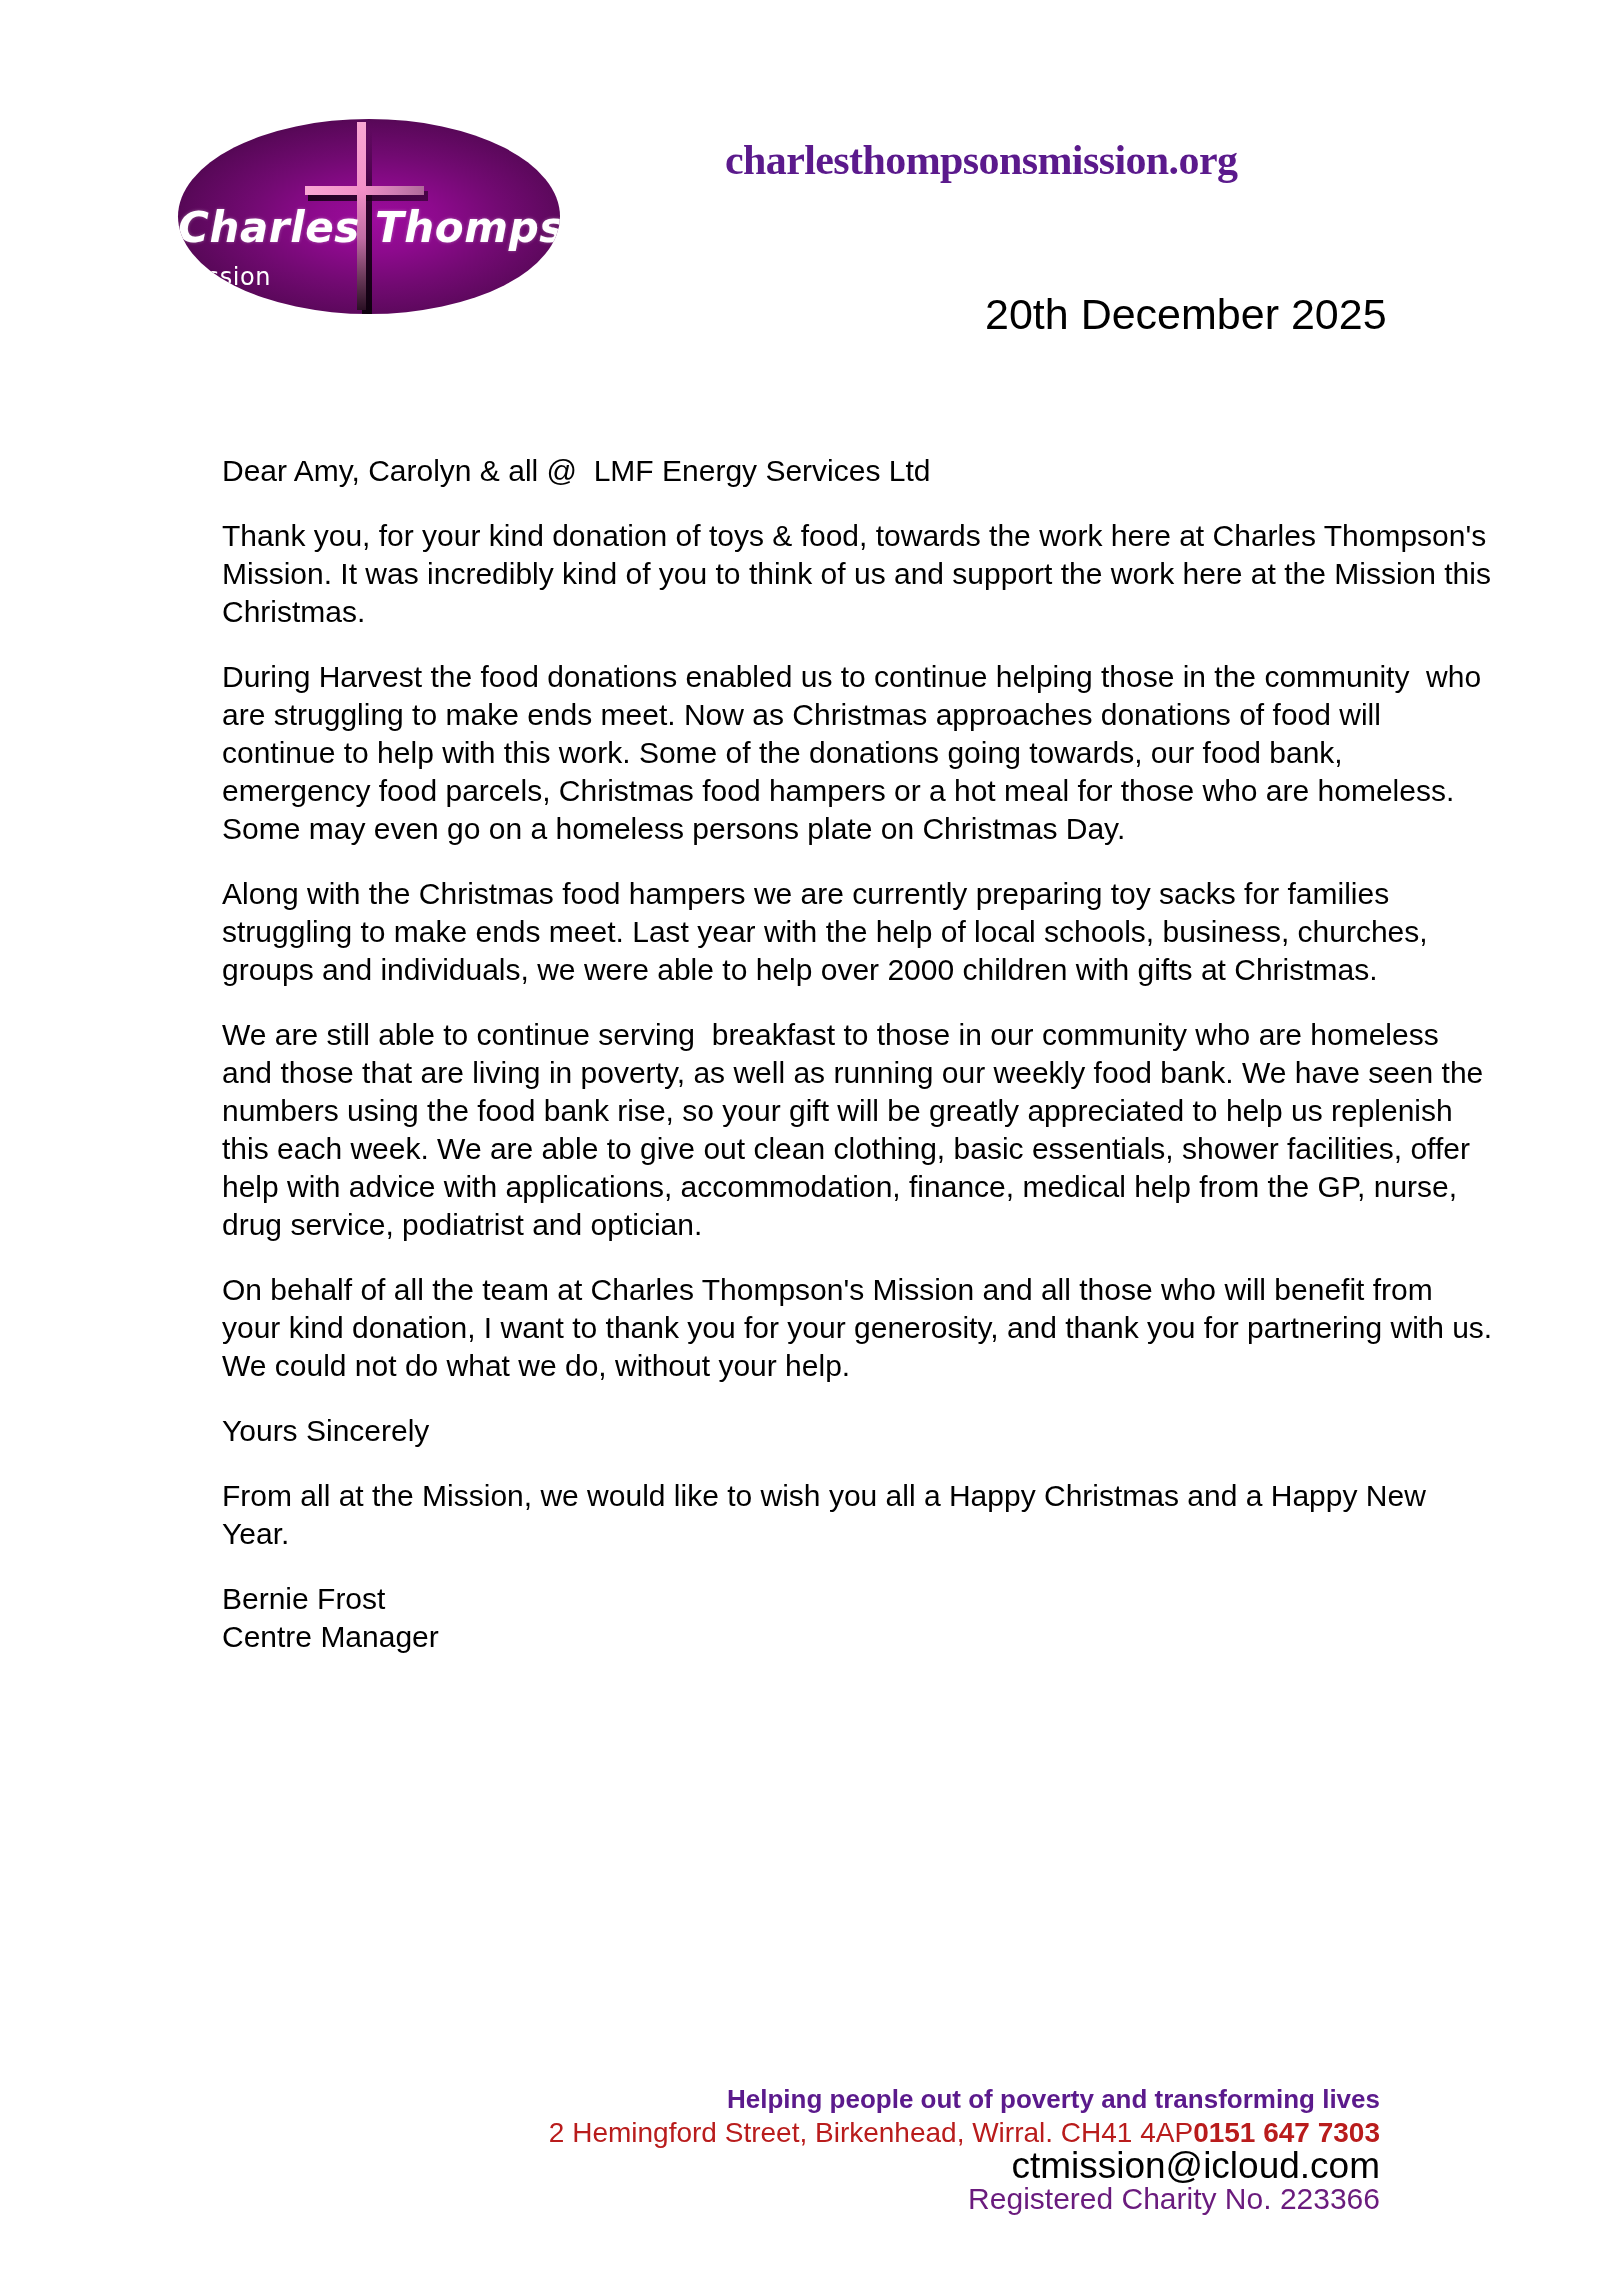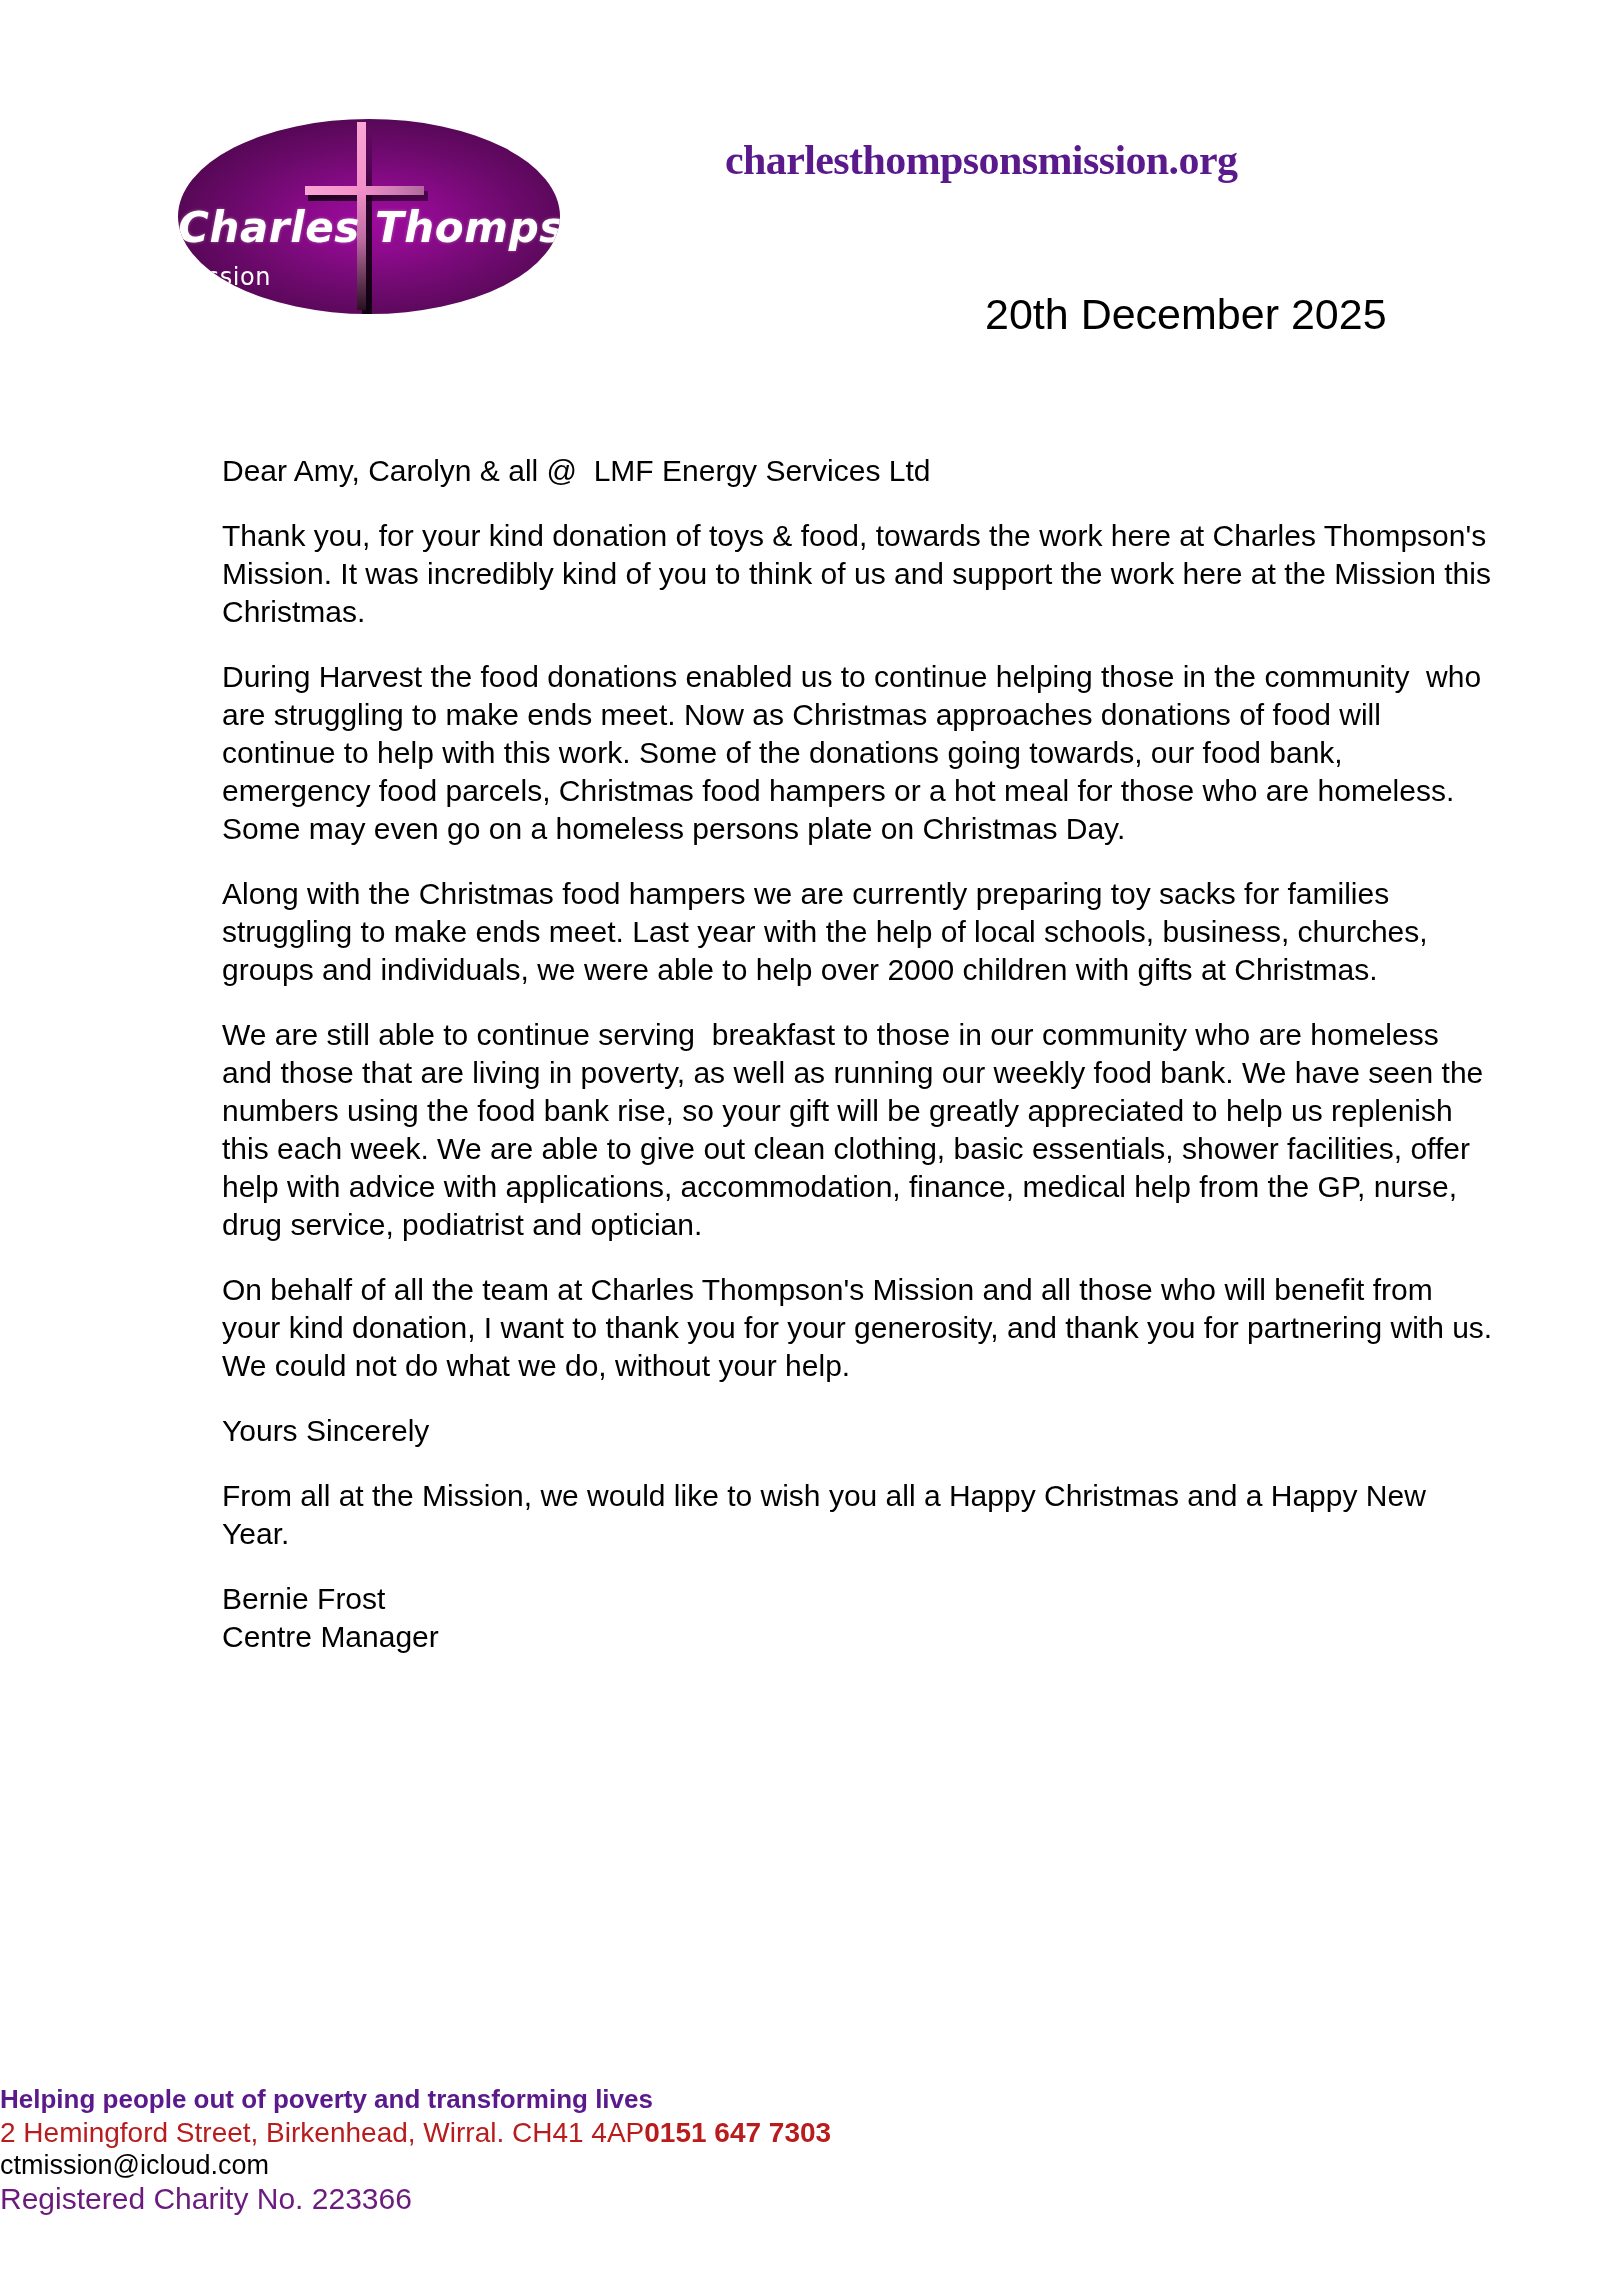--- a/index.html
+++ b/index.html
@@ -167,41 +167,41 @@
   .salutation {
     margin-bottom: 27px !important;
   }
 
   
   .footer {
     position: absolute;
     left: 0;
     top: 2083px;
     width: 1380px;
-    text-align: left;
+    text-align: right;
     font-family: "Liberation Sans", sans-serif;
   }
   .footer-tagline {
     font-size: 26px;
     font-weight: bold;
     color: #5b1a8c;
     line-height: 33px;
     white-space: nowrap;
   }
   .footer-address {
     font-size: 28px;
     color: #b91c1c;
     line-height: 33px;
     white-space: nowrap;
   }
   .footer-address .phone {
     font-weight: bold;
   }
   .footer-email {
-    font-size: 27px;
+    font-size: 37px;
     color: #000000;
     line-height: 33px;
     white-space: nowrap;
   }
   .footer-charity {
     font-size: 30px;
     color: #6a1b7d;
     line-height: 33px;
     white-space: nowrap;
   }

